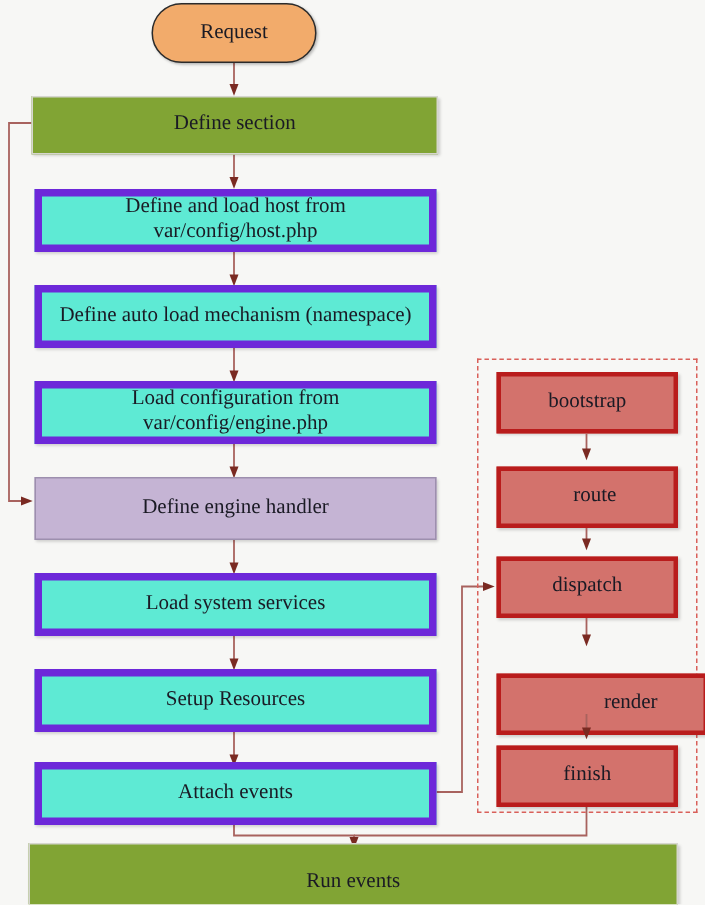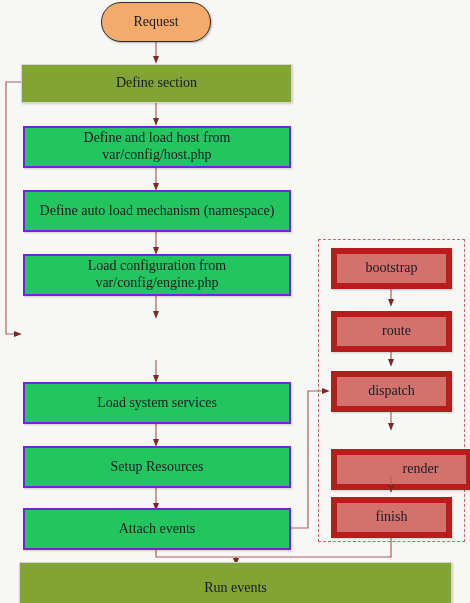--- a/index.html
+++ b/index.html
@@ -41,32 +41,32 @@
     border: 1.4px solid #2b2b2b;
     border-radius: 26px;
     box-shadow: 1px 1px 2px rgba(0,0,0,0.28);
   }
   .n-green {
     background: #81a434;
     border: 1px solid #d6d6cf;
     box-shadow: 1px 1px 2px rgba(0,0,0,0.18);
   }
   .n-blue {
-    background: #22c55e;
-    border: 2px solid #6d28d9;
+    background: #5eead4;
+    border: 5px solid #6d28d9;
     box-shadow: 1px 1px 2px rgba(0,0,0,0.18);
   }
   .n-purple {
     background: #c5b4d4;
     border: 1px solid #9d8fae;
     box-shadow: 1px 1px 2px rgba(0,0,0,0.18);
   }
   .n-red {
     background: #d3726c;
-    border: 6px solid #b91c1c;
+    border: 3px solid #b91c1c;
     box-shadow: 1px 1px 2px rgba(0,0,0,0.18);
   }
   .group-box {
     position: absolute;
     box-sizing: border-box;
     border: 1.3px dashed #d9605a;
     background: transparent;
     z-index: 1;
   }
 </style>
@@ -124,20 +124,23 @@
   </div>
 
   <div class="node n-blue" style="left:23px; top:190px; width:268px; height:42px;">
     <span>Define auto load mechanism (namespace)</span>
   </div>
 
   <div class="node n-blue" style="left:23px; top:254px; width:268px; height:42px;">
     <span>Load configuration from var/config/engine.php</span>
   </div>
 
+  <div class="node n-purple" style="left:23px; top:318px; width:268px; height:42px;">
+    <span>Define engine handler</span>
+  </div>
 
   <div class="node n-blue" style="left:23px; top:382px; width:268px; height:42px;">
     <span>Load system services</span>
   </div>
 
   <div class="node n-blue" style="left:23px; top:446px; width:268px; height:42px;">
     <span>Setup Resources</span>
   </div>
 
   <div class="node n-blue" style="left:23px; top:508px; width:268px; height:42px;">

